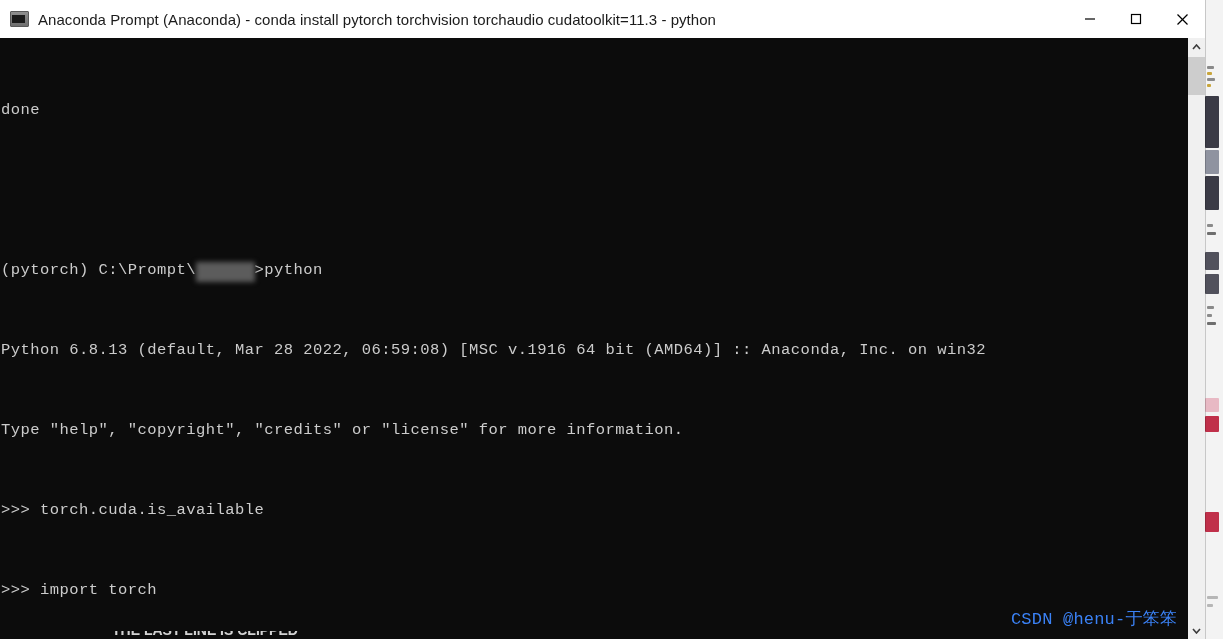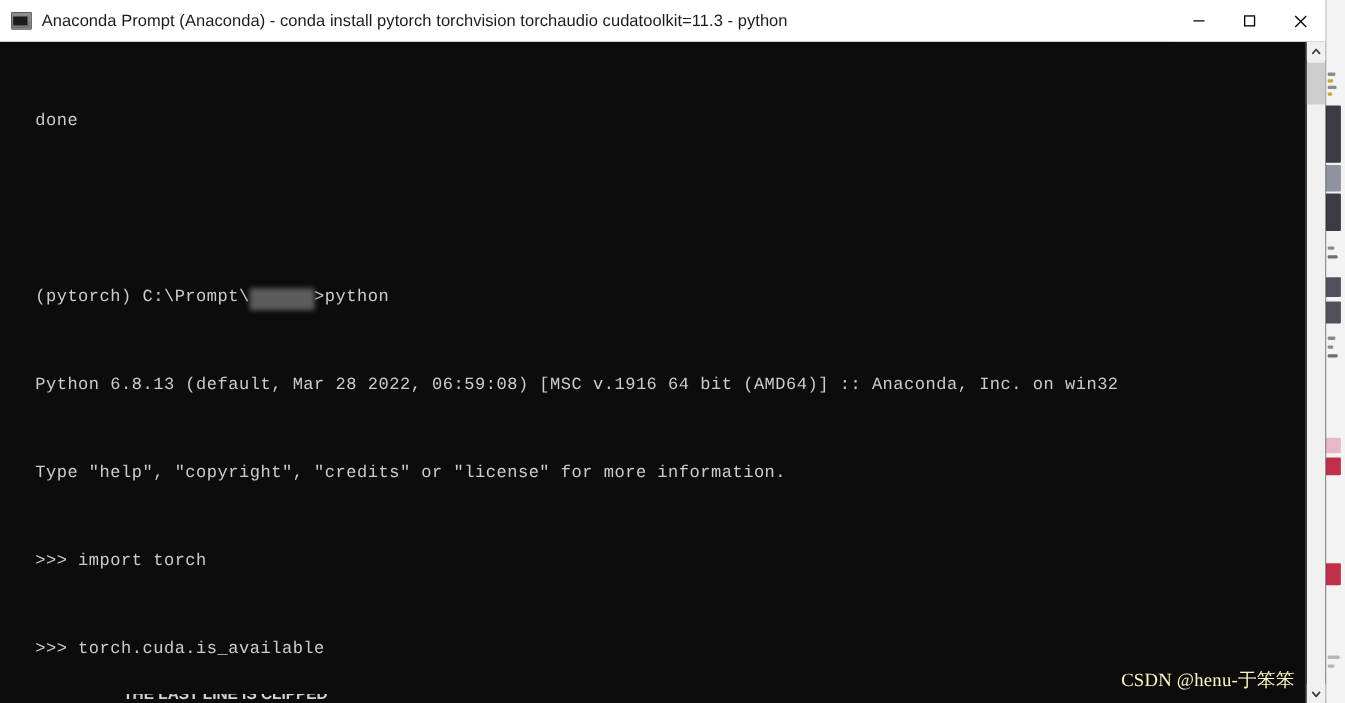--- a/index.html
+++ b/index.html
@@ -123,21 +123,21 @@
     position: absolute;
     left: 0; top: 0;
     padding: 2px 0 0 1px;
     font-family: "Liberation Mono", "DejaVu Sans Mono", monospace;
     font-size: 15.5px;
     line-height: 20px;
     color: #cccccc;
     white-space: pre;
     letter-spacing: 0.45px;
   }
-  .line { height: 20px; margin-left: 31px; }
+  .line { height: 20px; }
   .blank { height: 20px; }
   .blur-name {
     display: inline-block;
     color: transparent;
     background: #5c5c5c;
     filter: blur(2.6px);
     border-radius: 1px;
     vertical-align: -2px;
   }
 
@@ -189,23 +189,23 @@
     width: 17px;
     height: 38px;
     background: #cdcdcd;
   }
 
   
   #watermark {
     position: absolute;
     right: 28px;
     bottom: 9px;
-    font-family: Liberation Serif, serif;
+    font-family: Liberation Mono, monospace;
     font-size: 17px;
-    color: #fef9c3;
+    color: #3b82f6;
     white-space: nowrap;
     letter-spacing: 0.2px;
   }
 </style>
 </head>
 <body>
 
 <div id="desktop">
 
   <div class="bg-top-black"></div>
@@ -264,23 +264,23 @@
         <div class="line"><span>done</span></div>
 
         <div class="blank"></div>
 
         <div class="line"><span>(pytorch) C:\Prompt\</span><span class="blur-name">2   25</span><span>&gt;python</span></div>
 
         <div class="line"><span>Python 6.8.13 (default, Mar 28 2022, 06:59:08) [MSC v.1916 64 bit (AMD64)] :: Anaconda, Inc. on win32</span></div>
 
         <div class="line"><span>Type "help", "copyright", "credits" or "license" for more information.</span></div>
 
+        <div class="line"><span>&gt;&gt;&gt; torch.cuda.is_available</span></div>
+
         <div class="line"><span>&gt;&gt;&gt; import torch</span></div>
-
-        <div class="line"><span>&gt;&gt;&gt; torch.cuda.is_available</span></div>
 
         
 
         
 
       </div>
 
       <div id="bottom-sliver">
         <div class="sliver-text">THE LAST LINE IS CLIPPED</div>
       </div>

